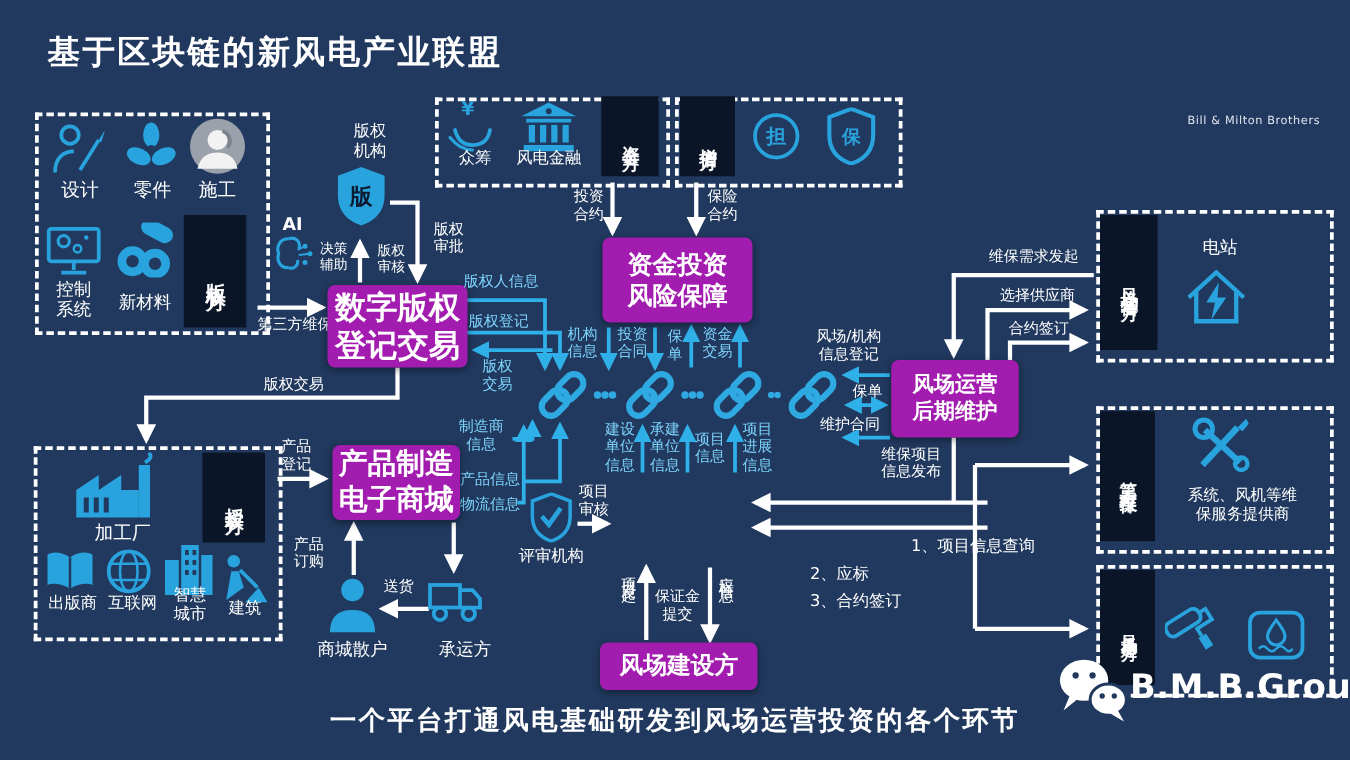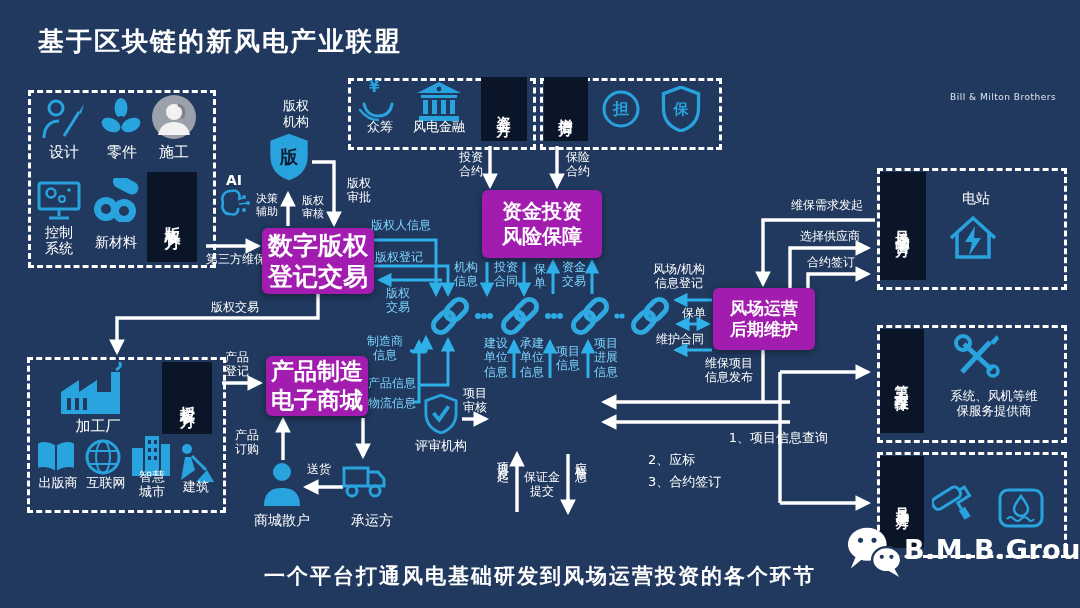--- a/index.html
+++ b/index.html
@@ -334,20 +334,21 @@
   <div class="il" style="left:132px;top:470px;width:40px;font-size:13px">智慧
 城市</div>
   <svg class="ic" style="left:176px;top:442px" width="38" height="40">
     <circle cx="11" cy="7" r="5" fill="#29a3de"></circle>
     <path d="M5,38 L9,15 H15 L19,28 Z" fill="#29a3de"></path>
     <line x1="16" y1="14" x2="30" y2="28" stroke="#29a3de" stroke-width="3"></line>
     <polygon points="20,40 38,40 31,28" fill="#29a3de"></polygon>
   </svg>
   <div class="il" style="left:178px;top:480px;width:36px;font-size:13px">建筑</div>
 
+  <div class="nbox" style="left:480px;top:514px;width:126px;height:38px;font-size:19px">风场建设方</div>
   <div class="vlabel" style="left:494px;top:452px">项目发起</div>
   <div class="wl" style="left:521px;top:470px;width:42px">保证金
 提交</div>
   <div class="vlabel" style="left:572px;top:452px">应标信息</div>
 
   <div class="dashed" style="left:877px;top:168px;width:184px;height:116px"></div>
   <div class="vbox" style="left:880px;top:172px;width:46px;height:108px;font-size:14px">风场运营方</div>
   <div class="il" style="left:948px;top:190px;width:56px;font-size:14px">电站</div>
   <svg class="ic" style="left:944px;top:208px" width="58" height="56" viewBox="0 0 58 56">
     <path d="M7,30 L29,10 L51,30" stroke="#29a3de" stroke-width="3.5" fill="none"></path>

